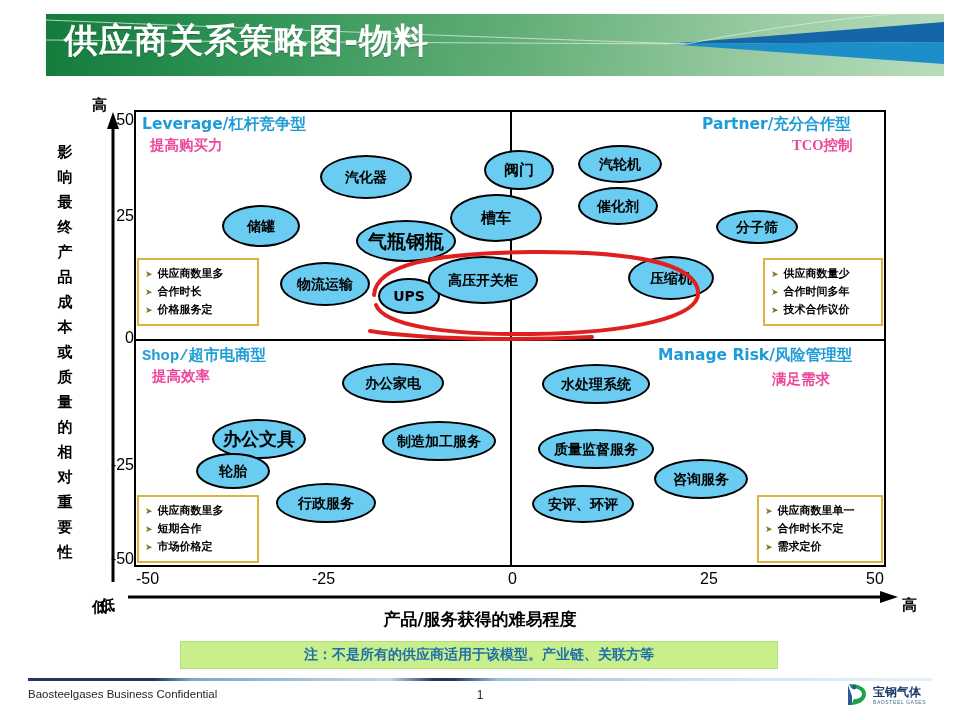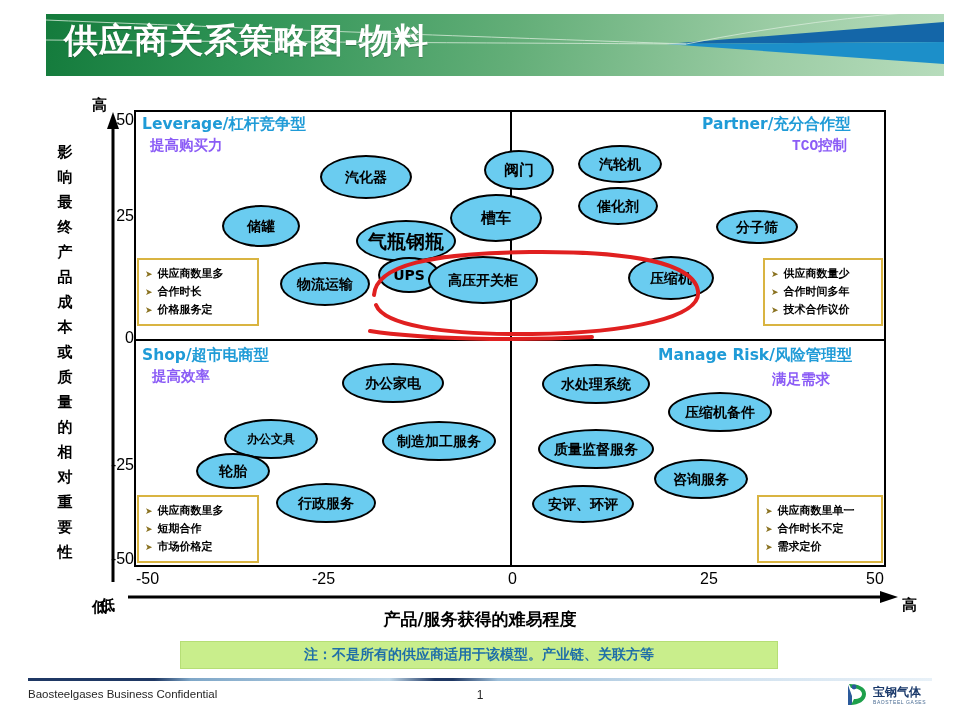--- a/index.html
+++ b/index.html
@@ -56,22 +56,22 @@
     position:absolute;left:0;top:608px;width:960px;text-align:center;
     font-size:17px;font-weight:bold;color:#000;
     font-family:"DejaVu Sans","Liberation Sans",sans-serif;
   }
   .x-high{position:absolute;left:902px;top:596px;font-size:15px;font-weight:bold;color:#000;font-family:"DejaVu Sans",sans-serif;}
   .xtick{position:absolute;top:570px;font-size:16px;color:#000;font-family:"Liberation Sans",sans-serif;}
 
   
   .q-title{position:absolute;font-size:15.5px;font-weight:bold;color:#1F9BD7;white-space:nowrap;
            font-family:"DejaVu Sans","Liberation Sans",sans-serif;}
-  .q-sub{position:absolute;font-size:14.5px;font-weight:bold;color:#8b5cf6;white-space:nowrap;
-         font-family:Liberation Mono, monospace;}
+  .q-sub{position:absolute;font-size:14.5px;font-weight:bold;color:#ec4899;white-space:nowrap;
+         font-family:Liberation Serif, serif;}
 
   
   .bubble{
     position:absolute;
     background:#6ACCF0;
     border:2px solid #000;
     border-radius:50%;
     display:flex;align-items:center;justify-content:center;
     color:#000;font-weight:bold;
     font-family:"DejaVu Sans","Liberation Sans",sans-serif;
@@ -179,40 +179,40 @@
     <div class="axis-line-v"></div>
     <div class="axis-line-h"></div>
   </div>
 
   <div class="q-title" style="left:142px;top:114px;">Leverage/杠杆竞争型</div>
   <div class="q-sub" style="left:150px;top:136px;">提高购买力</div>
 
   <div class="q-title" style="left:702px;top:114px;">Partner/充分合作型</div>
   <div class="q-sub" style="left:772px;top:136px;margin-left:20px;">TCO控制</div>
 
-  <div class="q-title" style="left:142px;top:345px;">Shop/超市电商型</div>
+  <div class="q-title" style="left:142px;top:345px;font-family:Liberation Mono, monospace;">Shop/超市电商型</div>
   <div class="q-sub" style="left:152px;top:367px;">提高效率</div>
 
   <div class="q-title" style="left:658px;top:345px;">Manage Risk/风险管理型</div>
   <div class="q-sub" style="left:772px;top:370px;">满足需求</div>
 
   <div id="bubble-layer" style="position:absolute;left:0;top:0;width:960px;height:720px;">
       <div class="bubble" style="left: 320px; top: 155px; width: 92px; height: 44px; font-size: 14px; background: rgb(106, 204, 240); border-color: rgb(0, 0, 0);">
         <span>汽化器</span>
       </div>
       <div class="bubble" style="left: 222px; top: 205px; width: 78px; height: 42px; font-size: 14px; background: rgb(106, 204, 240); border-color: rgb(0, 0, 0);">
         <span>储罐</span>
       </div>
       <div class="bubble" style="left: 356px; top: 220px; width: 100px; height: 42px; font-size: 19px; background: rgb(106, 204, 240); border-color: rgb(0, 0, 0);">
         <span>气瓶钢瓶</span>
       </div>
       <div class="bubble" style="left: 280px; top: 262px; width: 90px; height: 44px; font-size: 14px; background: rgb(106, 204, 240); border-color: rgb(0, 0, 0);">
         <span>物流运输</span>
       </div>
-      <div class="bubble" style="left: 378px; top: 257px; width: 62px; height: 36px; font-size: 14px; background: rgb(106, 204, 240); border-color: rgb(0, 0, 0);">
+      <div class="bubble" style="left: 378px; top: 278px; width: 62px; height: 36px; font-size: 14px; background: rgb(106, 204, 240); border-color: rgb(0, 0, 0);">
         <span>UPS</span>
       </div>
       <div class="bubble" style="left: 428px; top: 256px; width: 110px; height: 48px; font-size: 14px; background: rgb(106, 204, 240); border-color: rgb(0, 0, 0);">
         <span>高压开关柜</span>
       </div>
       <div class="bubble" style="left: 450px; top: 194px; width: 92px; height: 48px; font-size: 15px; background: rgb(106, 204, 240); border-color: rgb(0, 0, 0);">
         <span>槽车</span>
       </div>
       <div class="bubble" style="left: 484px; top: 150px; width: 70px; height: 40px; font-size: 15px; background: rgb(106, 204, 240); border-color: rgb(0, 0, 0);">
         <span>阀门</span>
@@ -225,37 +225,34 @@
       </div>
       <div class="bubble" style="left: 716px; top: 210px; width: 82px; height: 34px; font-size: 14px; background: rgb(106, 204, 240); border-color: rgb(0, 0, 0);">
         <span>分子筛</span>
       </div>
       <div class="bubble" style="left: 628px; top: 256px; width: 86px; height: 44px; font-size: 14px; background: rgb(106, 204, 240); border-color: rgb(0, 0, 0);">
         <span>压缩机</span>
       </div>
       <div class="bubble" style="left: 342px; top: 363px; width: 102px; height: 40px; font-size: 14px; background: rgb(106, 204, 240); border-color: rgb(0, 0, 0);">
         <span>办公家电</span>
       </div>
-      <div class="bubble" style="left: 224px; top: 419px; width: 94px; height: 40px; font-size: 12px; background: rgb(106, 204, 240); border-color: rgb(0, 0, 0);">
+      <div class="bubble" style="left: 212px; top: 419px; width: 94px; height: 40px; font-size: 18px; background: rgb(106, 204, 240); border-color: rgb(0, 0, 0);">
         <span>办公文具</span>
       </div>
       <div class="bubble" style="left: 382px; top: 421px; width: 114px; height: 40px; font-size: 14px; background: rgb(106, 204, 240); border-color: rgb(0, 0, 0);">
         <span>制造加工服务</span>
       </div>
       <div class="bubble" style="left: 196px; top: 453px; width: 74px; height: 36px; font-size: 14px; background: rgb(106, 204, 240); border-color: rgb(0, 0, 0);">
         <span>轮胎</span>
       </div>
       <div class="bubble" style="left: 276px; top: 483px; width: 100px; height: 40px; font-size: 14px; background: rgb(106, 204, 240); border-color: rgb(0, 0, 0);">
         <span>行政服务</span>
       </div>
       <div class="bubble" style="left: 542px; top: 364px; width: 108px; height: 40px; font-size: 14px; background: rgb(106, 204, 240); border-color: rgb(0, 0, 0);">
         <span>水处理系统</span>
-      </div>
-      <div class="bubble" style="left: 668px; top: 392px; width: 104px; height: 40px; font-size: 14px; background: rgb(106, 204, 240); border-color: rgb(0, 0, 0);">
-        <span>压缩机备件</span>
       </div>
       <div class="bubble" style="left: 538px; top: 429px; width: 116px; height: 40px; font-size: 14px; background: rgb(106, 204, 240); border-color: rgb(0, 0, 0);">
         <span>质量监督服务</span>
       </div>
       <div class="bubble" style="left: 654px; top: 459px; width: 94px; height: 40px; font-size: 14px; background: rgb(106, 204, 240); border-color: rgb(0, 0, 0);">
         <span>咨询服务</span>
       </div>
       <div class="bubble" style="left: 532px; top: 485px; width: 102px; height: 38px; font-size: 14px; background: rgb(106, 204, 240); border-color: rgb(0, 0, 0);">
         <span>安评、环评</span>
       </div>

